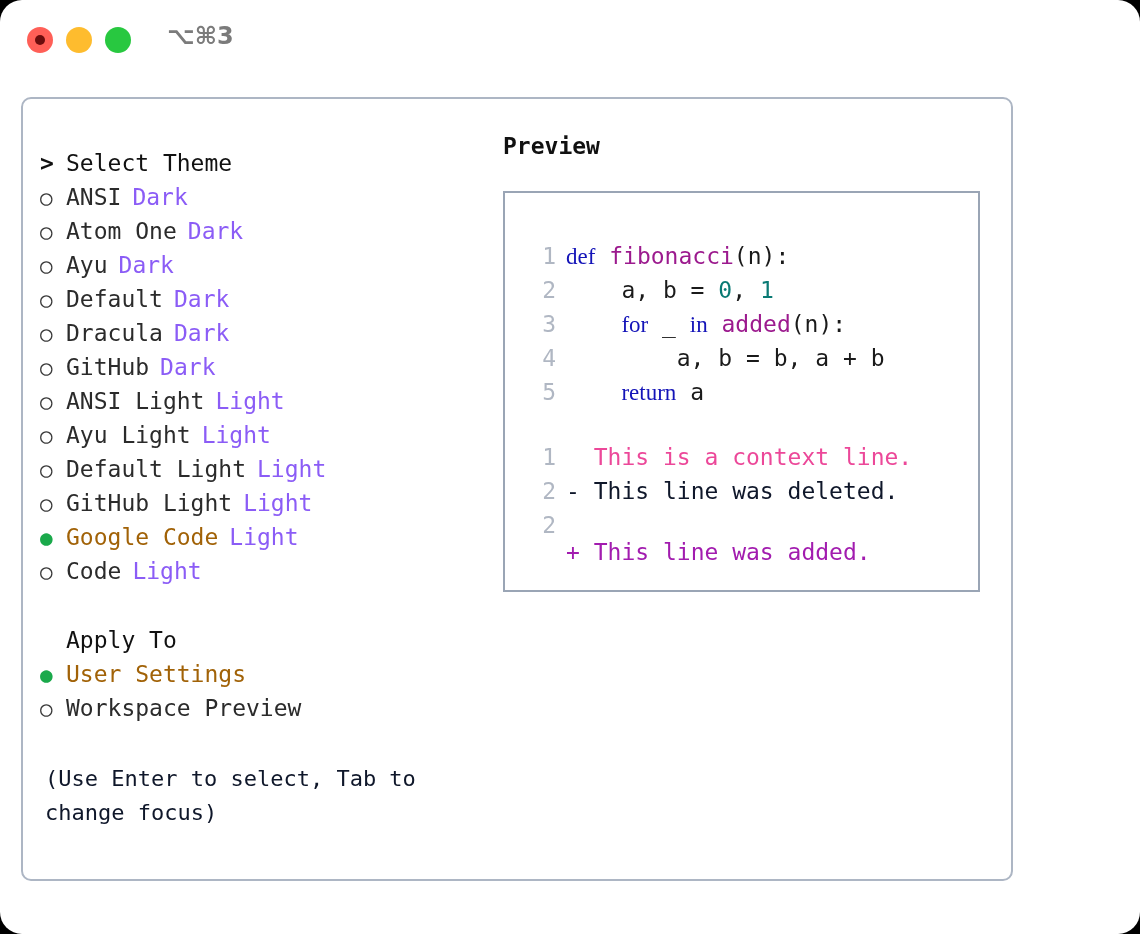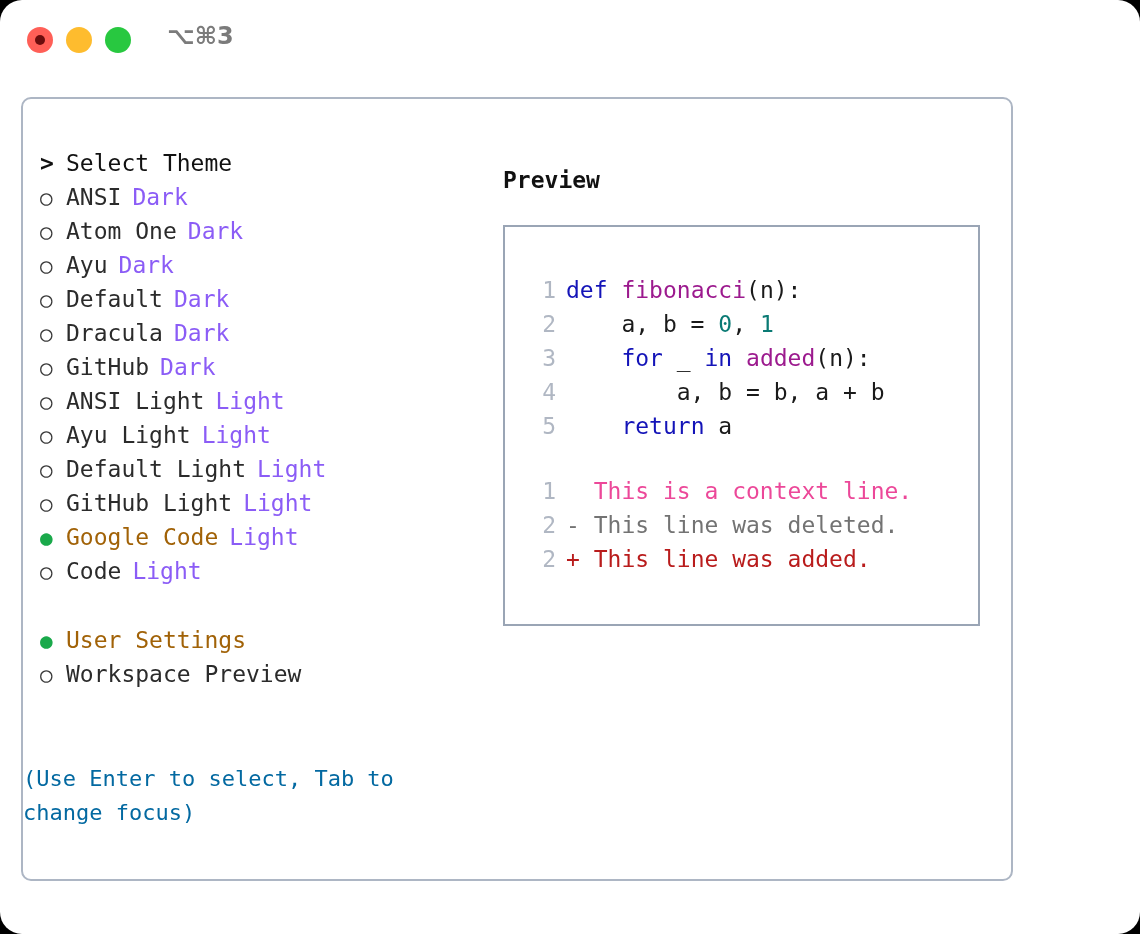--- a/index.html
+++ b/index.html
@@ -127,33 +127,33 @@
 
   #apply-to-group {
     margin-top: 35px;
   }
   #apply-to-header {
     padding-left: 26px;
   }
 
   #hint {
     position: absolute;
-    left: 0;
+    left: 22px;
     top: 663px;
     width: 410px;
     font-size: 22px;
     line-height: 34px;
-    color: #0369a1;
+    color: #0f172a;
   }
 
   
   #right-col {
     position: absolute;
     left: 480px;
-    top: 64px;
+    top: 30px;
     width: 480px;
   }
   #preview-title {
     font-size: 23px;
     font-weight: bold;
     color: #111111;
     height: 34px;
     line-height: 34px;
   }
   #preview-box {
@@ -175,29 +175,29 @@
   }
   .lineno {
     flex: 0 0 30px;
     width: 30px;
     text-align: right;
     color: #b0b7c3;
     padding-right: 10px;
   }
   .code-text { color: #1a1a1a; }
 
-  .tok-kw     { color: #1414b8; }
+  .tok-kw     { color: #1414b8; font-family: Liberation Serif, serif; }
   .tok-fn     { color: #9c1a8e; }
   .tok-num    { color: #0a7a74; }
   .tok-plain  { color: #1a1a1a; }
 
   .diff-gap { height: 31px; }
   .diff-ctx { color: #ec4899; }
-  .diff-del { color: #737373; }
-  .diff-add { color: #b91c1c; }
+  .diff-del { color: #0f172a; }
+  .diff-add { color: #a21caf; margin-top: 27px; }
 </style>
 </head>
 <body>
 
 <div id="window">
 
   <div id="titlebar">
     <div class="traffic" id="tl-close"></div>
     <div id="tl-close-dot"></div>
     <div class="traffic" id="tl-min"></div>
@@ -223,20 +223,23 @@
           <div class="row"><span class="bullet">○</span><span class="item-label">GitHub</span><span class="item-tag">Dark</span></div>
           <div class="row"><span class="bullet">○</span><span class="item-label">ANSI Light</span><span class="item-tag">Light</span></div>
           <div class="row"><span class="bullet">○</span><span class="item-label">Ayu Light</span><span class="item-tag">Light</span></div>
           <div class="row"><span class="bullet">○</span><span class="item-label">Default Light</span><span class="item-tag">Light</span></div>
           <div class="row"><span class="bullet">○</span><span class="item-label">GitHub Light</span><span class="item-tag">Light</span></div>
           <div class="row"><span class="bullet on">●</span><span class="item-label sel">Google Code</span><span class="item-tag">Light</span></div>
           <div class="row"><span class="bullet">○</span><span class="item-label">Code</span><span class="item-tag">Light</span></div>
         </div>
 
       <div id="apply-to-group">
+        <div class="row">
+          <span class="header-label" id="apply-to-header">Apply To</span>
+        </div>
         <div id="apply-list">
             <div class="row"><span class="bullet on">●</span><span class="item-label sel">User Settings</span></div>
             <div class="row"><span class="bullet">○</span><span class="item-label">Workspace Preview</span></div>
           </div>
       </div>
     </div>
 
     <div id="hint">
       <div>(Use Enter to select, Tab to</div>
       <div>change focus)</div>

